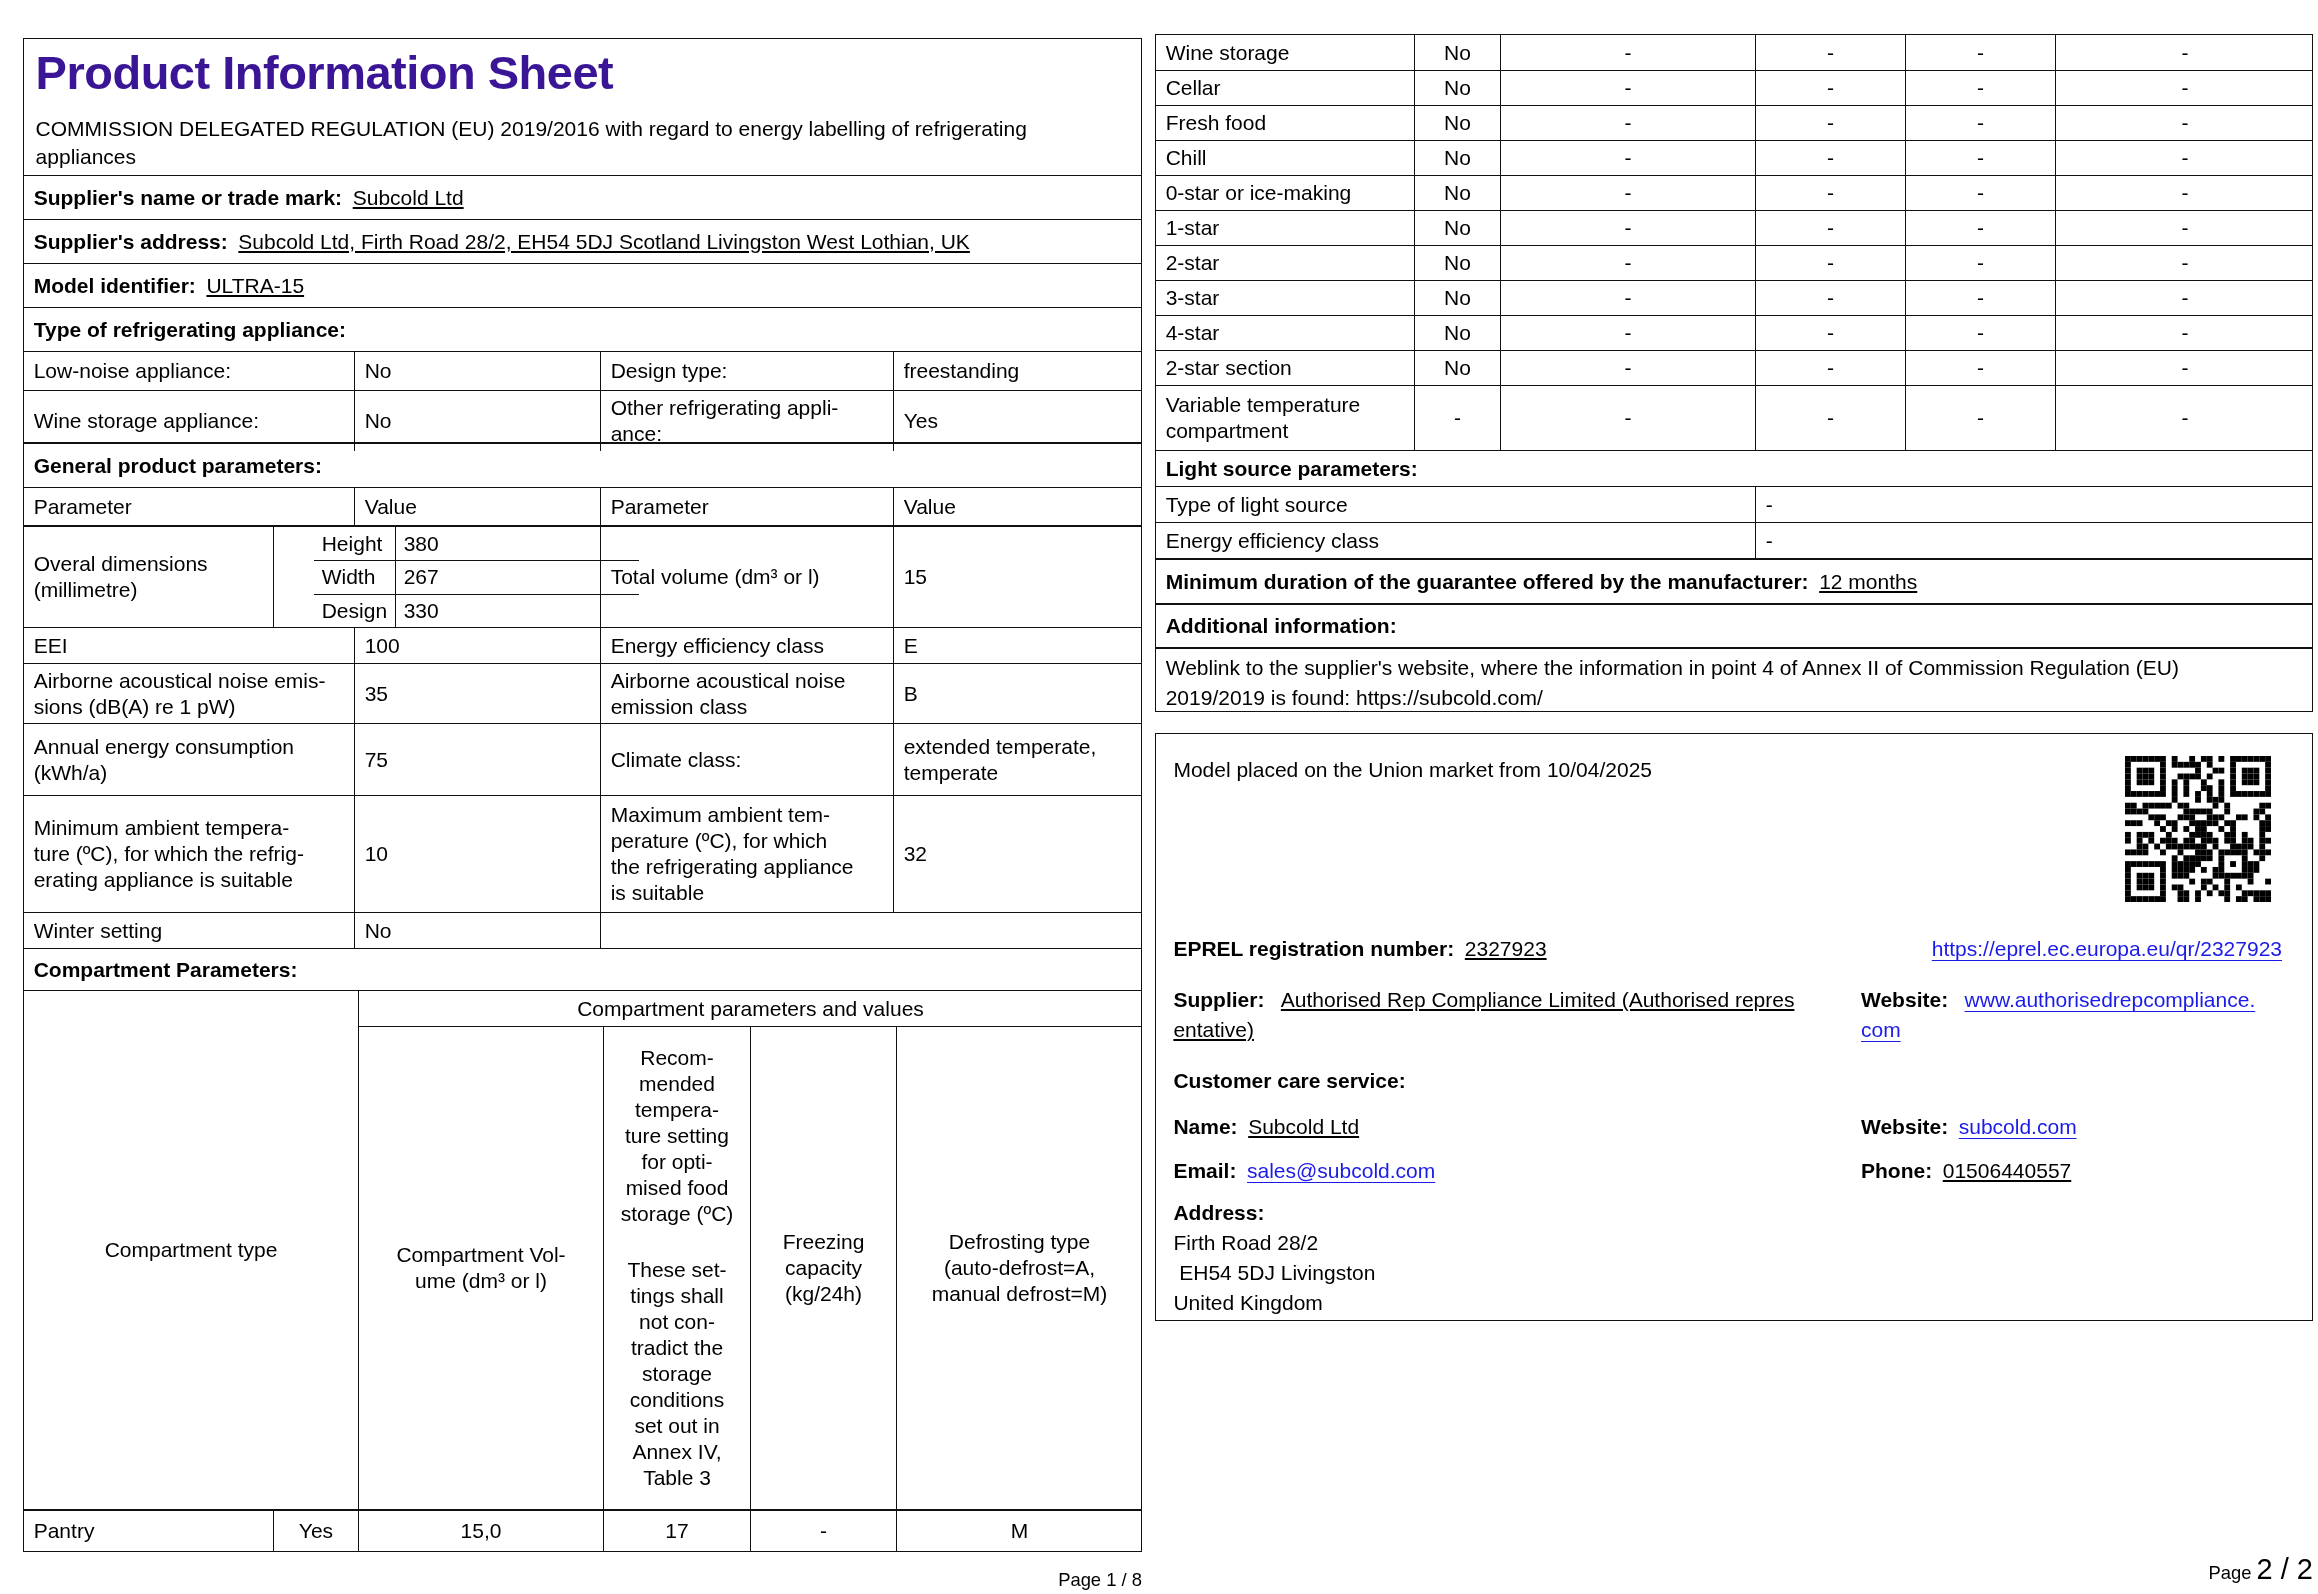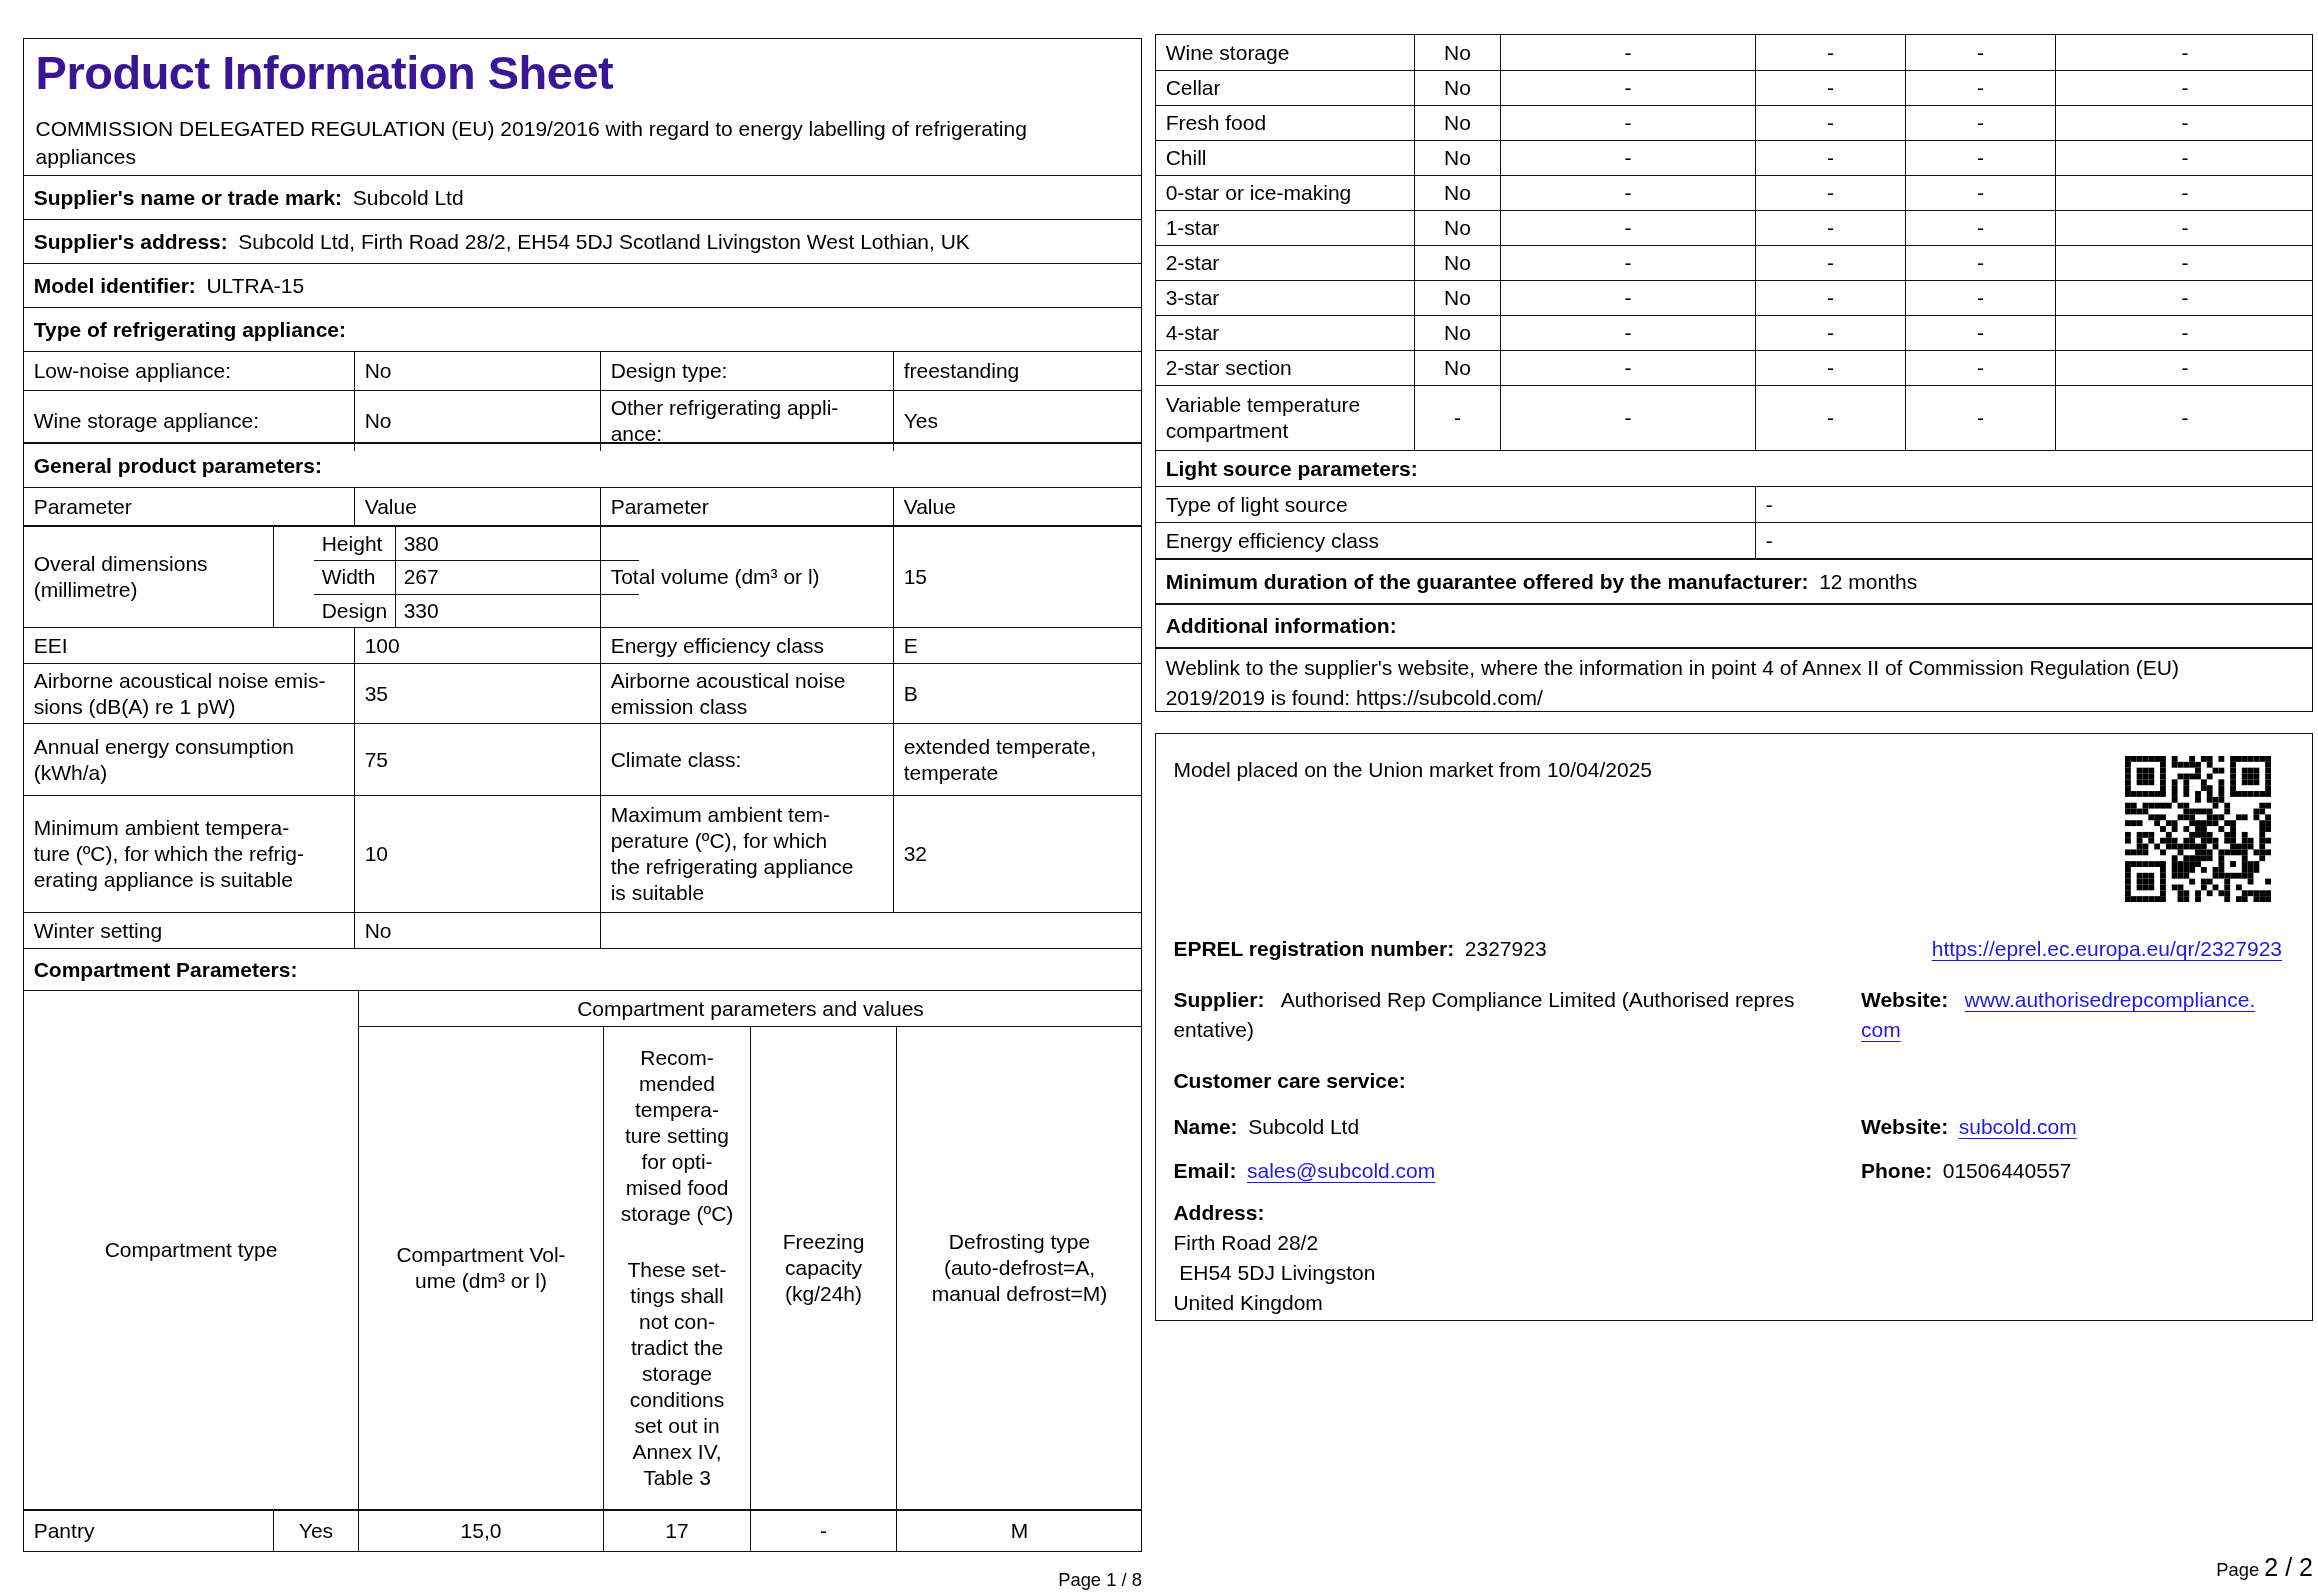--- a/index.html
+++ b/index.html
@@ -14,21 +14,21 @@
   .row { display:grid; border-top:1.4px solid #111; align-items:stretch; }
   .row:first-child { border-top:none; }
   .bt-heavy { border-top-width:2.9px; }
 
   .cell { display:flex; align-items:center; padding:3.9px 6.8px 3.9px 9.7px; border-left:1.4px solid #111; line-height:26px; }
   .cell:first-child { border-left:none; }
   .cell.center { justify-content:center; text-align:center; padding:3.9px 2.9px; }
   .full { display:flex; align-items:center; padding:3.9px 6.8px 3.9px 9.7px; line-height:26px; }
 
   .lbl { font-weight:bold; }
-  .val { margin-left:10.6px; }
+  .val { margin-left:10.6px;text-decoration:underline; }
 
   
   .g4  { grid-template-columns:330px 246px 293px 250px; }
   .g2w { grid-template-columns:330px 246px 543px; }
   .gdim{ grid-template-columns:249px 327px 293px 250px; }
   .h-title{ height:136px; } .h92{height:44px;} .h80{height:39px;} .h108{height:52px;}
   .h94{height:45px;} .h78{height:38px;} .h212{height:102px;} .h75{height:36px;}
   .h124{height:60px;} .h150{height:72px;} .h243{height:117px;} .h87{height:42px;}
   .h73{height:35px;} .h135{height:65px;} .h93{height:45px;} .h132{height:64px;}
 
@@ -55,21 +55,21 @@
   .cg-p { grid-row:3; border-top:2.9px solid #111; }
   .cg-p.first { grid-column:1; border-left:none !important; justify-content:flex-start; text-align:left; padding-left:9.7px; }
 
   
   .g6 { grid-template-columns:258px 86px 255px 150px 150px 259px; }
   .g2l{ grid-template-columns:599px 559px; }
 
   .footer { position:absolute; font-size:18.4px; color:#000; }
   #footer1 { top:1569px; left:23px; width:1119px; text-align:right; }
   #footer2 { top:1553px; left:1155px; width:1158px; text-align:right; }
-  #footer2 .big { font-size:25px; }
+  #footer2 .big { font-size:29px; }
 
   a, .link { color:#1b1be8; text-decoration:underline; text-decoration-thickness:1.4px; text-underline-offset:4.3px; }
 
   
   #info-box .abs { position:absolute; line-height:30px; }
   .qr-wrap { position:absolute; top:22px; right:41px; width:146px; height:146px; }
   .qr-wrap svg rect { fill:#000; }
 
   .title-color { color:#3a1696; }
 </style>

